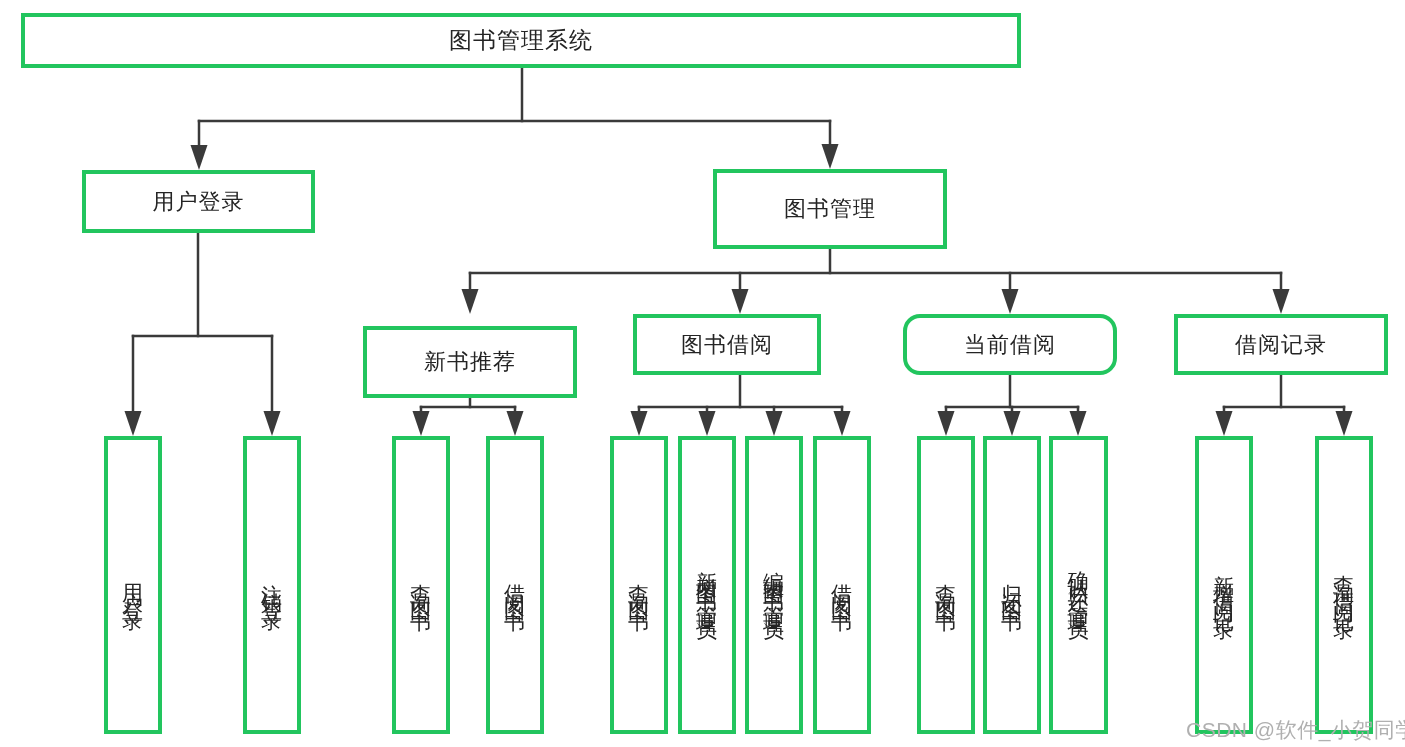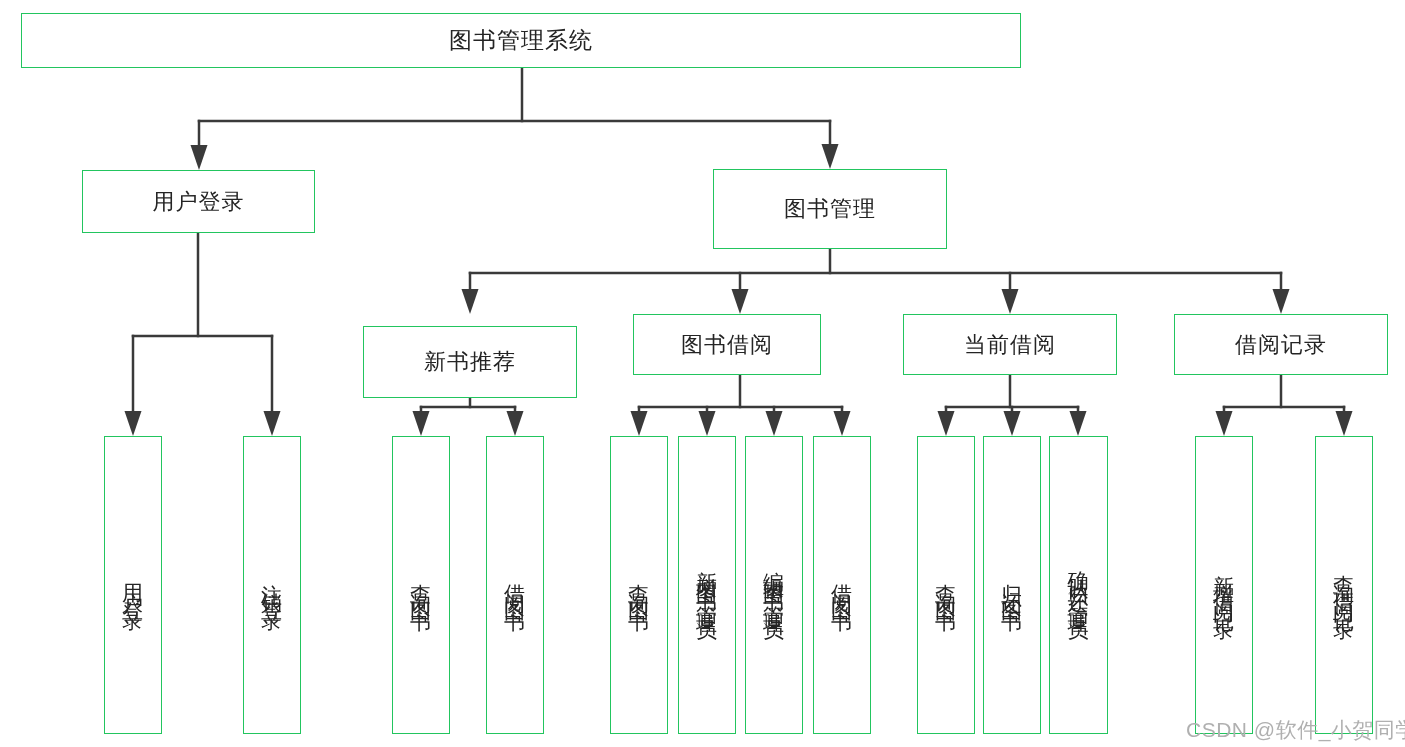--- a/index.html
+++ b/index.html
@@ -13,21 +13,21 @@
   }
   #connectors {
     position: absolute;
     left: 0; top: 0;
     width: 1405px; height: 747px;
     pointer-events: none;
   }
   .node {
     position: absolute;
     box-sizing: border-box;
-    border: 1px solid #22c55e;
+    border: 4px solid #22c55e;
     background: #ffffff;
     display: flex;
     align-items: center;
     justify-content: center;
     color: #242424;
   }
   .node-h { font-size: 22px; letter-spacing: 1px; }
   .node-root { font-size: 23px; }
   .node-v { }
   .vtext {
@@ -135,21 +135,21 @@
   <div class="node node-h" style="left:713px; top:169px; width:234px; height:80px;">
     <span>图书管理</span>
   </div>
 
   <div class="node node-h" style="left:363px; top:326px; width:214px; height:72px;">
     <span>新书推荐</span>
   </div>
   <div class="node node-h" style="left:633px; top:314px; width:188px; height:61px;">
     <span>图书借阅</span>
   </div>
-  <div class="node node-h" style="left:903px; top:314px; width:214px; height:61px;">
+  <div class="node node-h" style="left:903px; top:314px; width:214px; height:61px;border-radius:17px;">
     <span>当前借阅</span>
   </div>
   <div class="node node-h" style="left:1174px; top:314px; width:214px; height:61px;">
     <span>借阅记录</span>
   </div>
 
   <div class="node node-v" style="left:104px; top:436px; width:58px; height:298px;">
     <span class="vtext">用户登录</span>
   </div>
   <div class="node node-v" style="left:243px; top:436px; width:58px; height:298px;">

